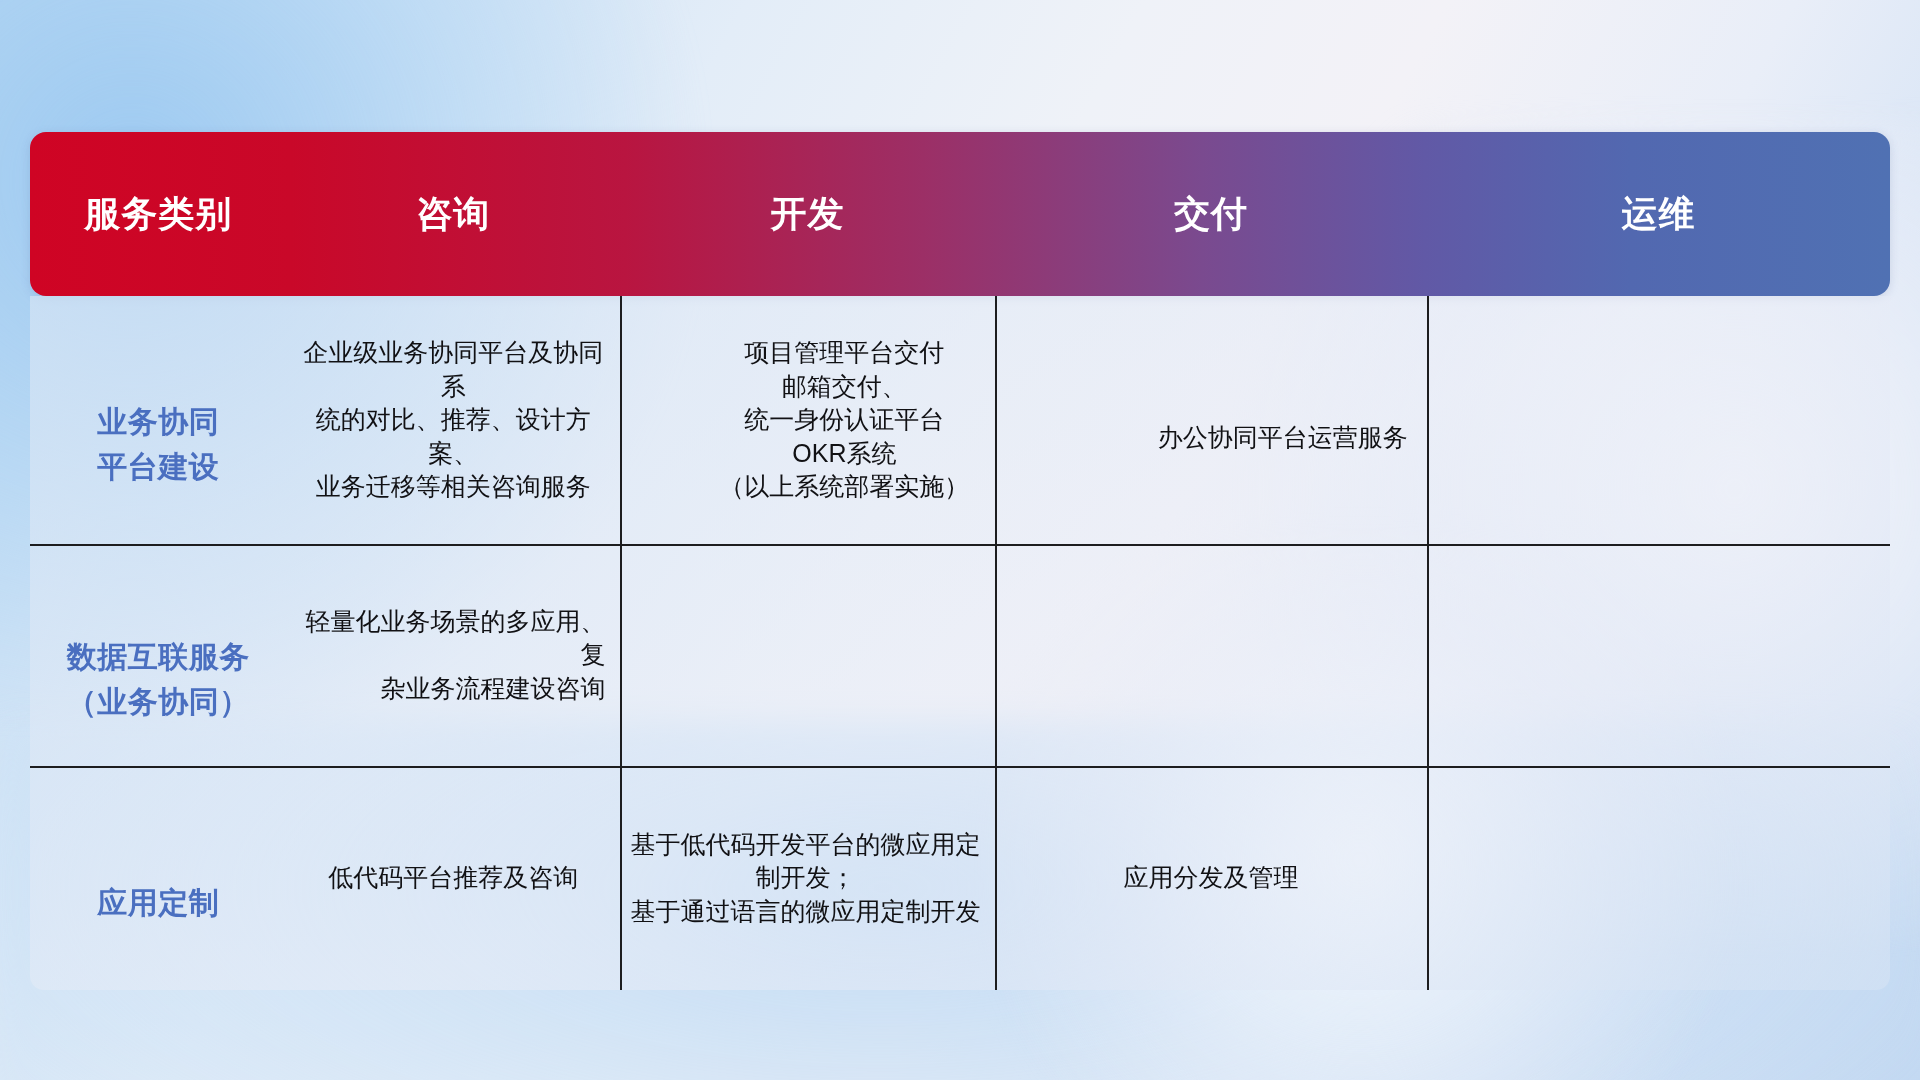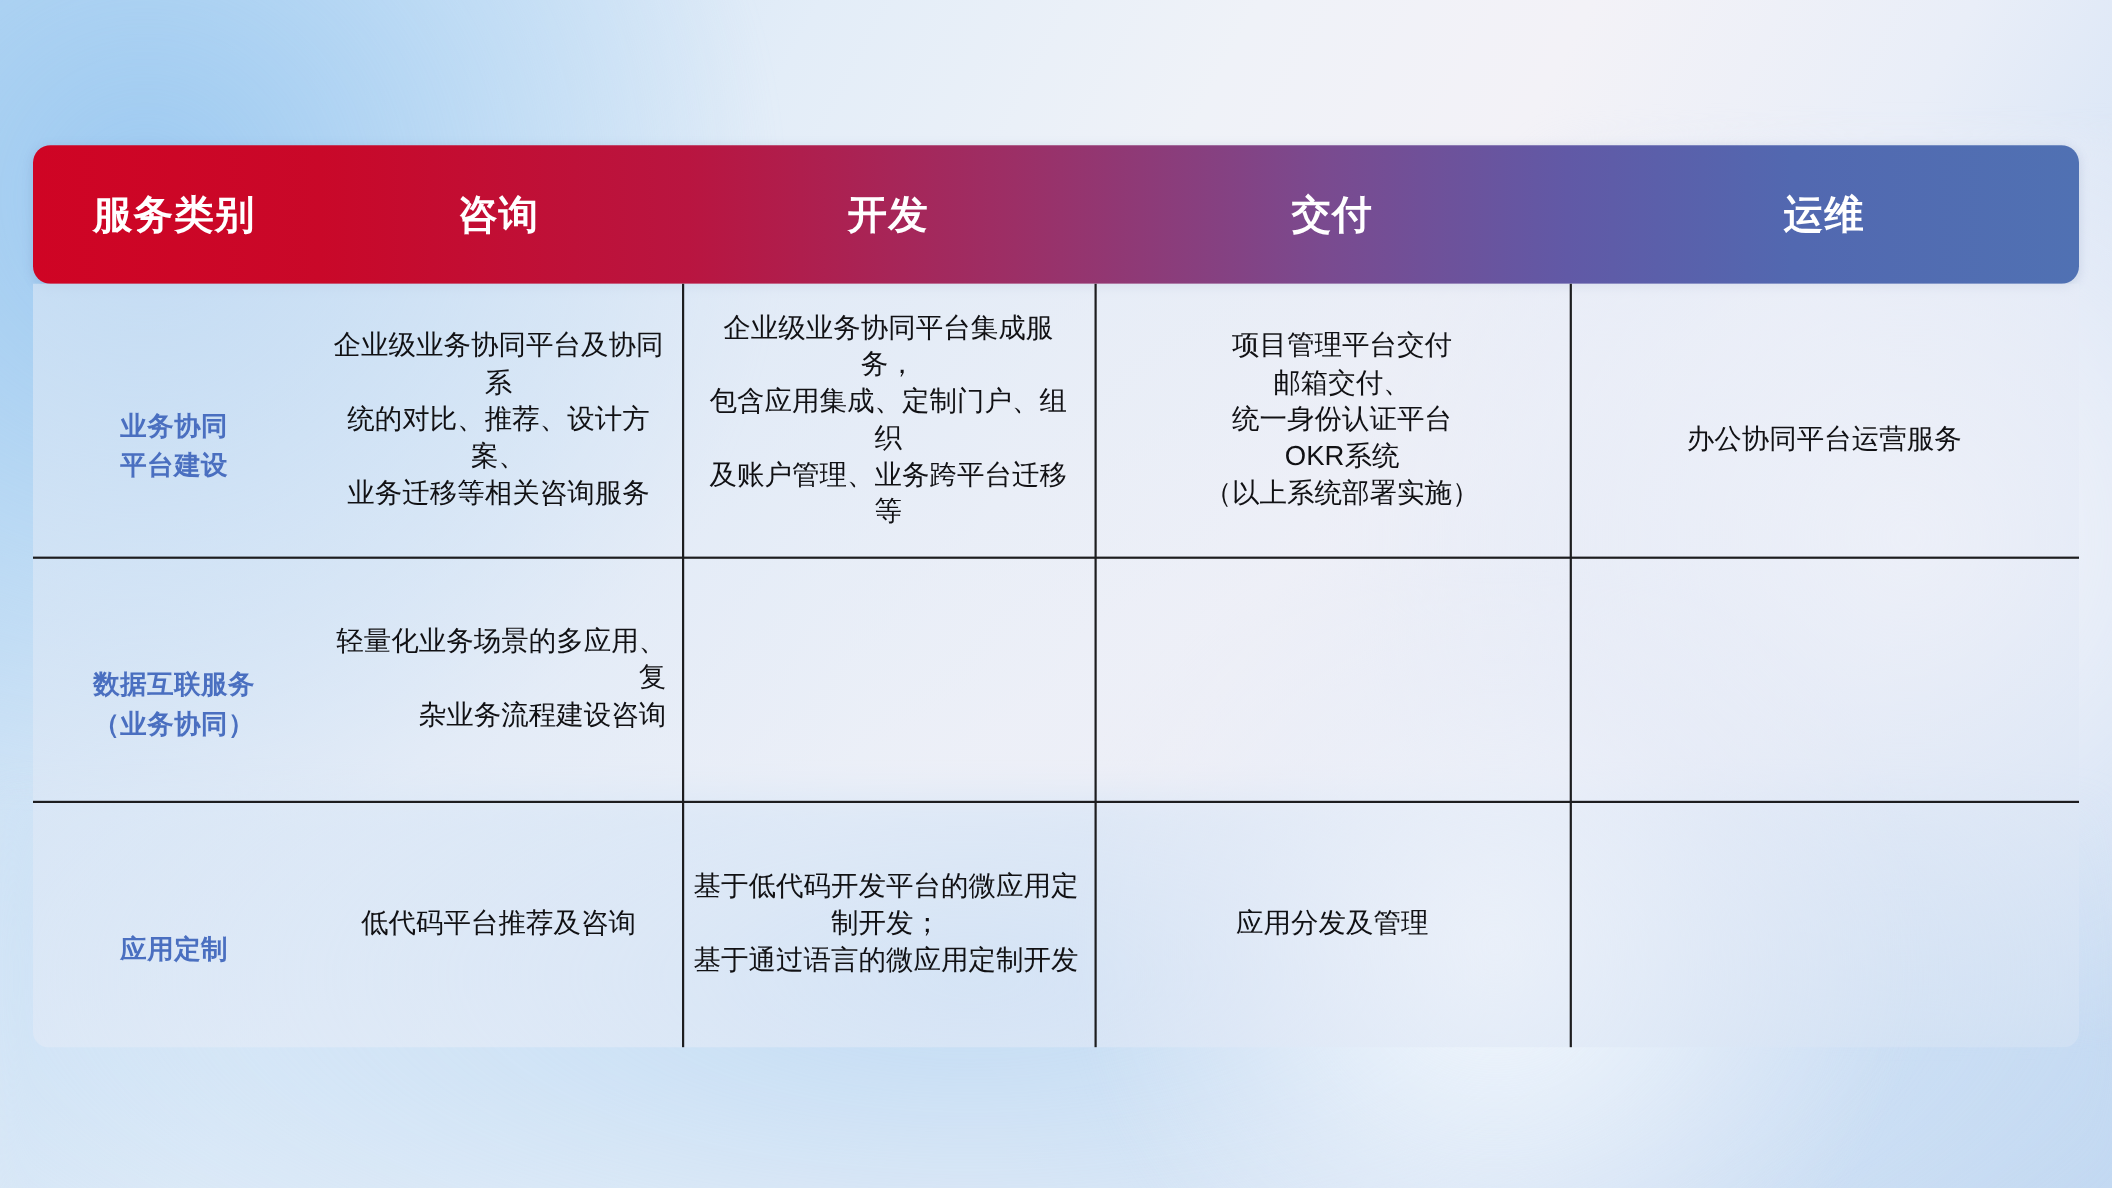--- a/index.html
+++ b/index.html
@@ -72,21 +72,21 @@
     position: absolute;
     left: 30px;
     top: 132px;
     width: 1860px;
     height: 820px;
   }
 
   
   #table-header {
     position: relative;
-    height: 126px;
+    height: 164px;
     border-radius: 16px;
     background: linear-gradient(90deg,
       #cf0424 0%,
       #c90829 14%,
       #b91540 32%,
       #9c2f66 48%,
       #7a4a8f 63%,
       #6159a6 75%,
       #5268b0 86%,
       #5071b3 100%);
@@ -155,21 +155,21 @@
     color: #111114;
     line-height: 1.34;
     text-align: center;
     padding: 0 14px;
     box-sizing: border-box;
     white-space: pre-line;
   }
   .body-cell.category {
     color: #4a6fc0;
     font-weight: bold;
-    font-size: 24px;
+    font-size: 30px;
     line-height: 1.5;
     letter-spacing: 0.5px;
     margin-top: 48px;
   }
   .body-cell.empty { }
 </style>
 </head>
 <body>
 
 <div id="bg-base"></div>
@@ -189,23 +189,20 @@
   </div>
 
   <div id="table-body">
 
     <div class="body-row" id="row-0">
       <div class="body-cell category" style="flex: 0 0 13.8%;">业务协同
 平台建设</div>
       <div class="body-cell" style="flex: 0 0 17.9%;">企业级业务协同平台及协同系
 统的对比、推荐、设计方案、
 业务迁移等相关咨询服务</div>
-      <div class="body-cell" style="flex: 0 0 20.2%;">企业级业务协同平台集成服务，
-包含应用集成、定制门户、组织
-及账户管理、业务跨平台迁移等</div>
       <div class="body-cell" style="flex: 0 0 23.2%; padding-left: 32px;">项目管理平台交付
 邮箱交付、
 统一身份认证平台
 OKR系统
 （以上系统部署实施）</div>
       <div class="body-cell" style="flex: 0 0 24.9%; margin-top: 35px;">办公协同平台运营服务</div>
     </div>
 
     <div class="body-row" id="row-1">
       <div class="body-cell category" style="flex: 0 0 13.8%;">数据互联服务

